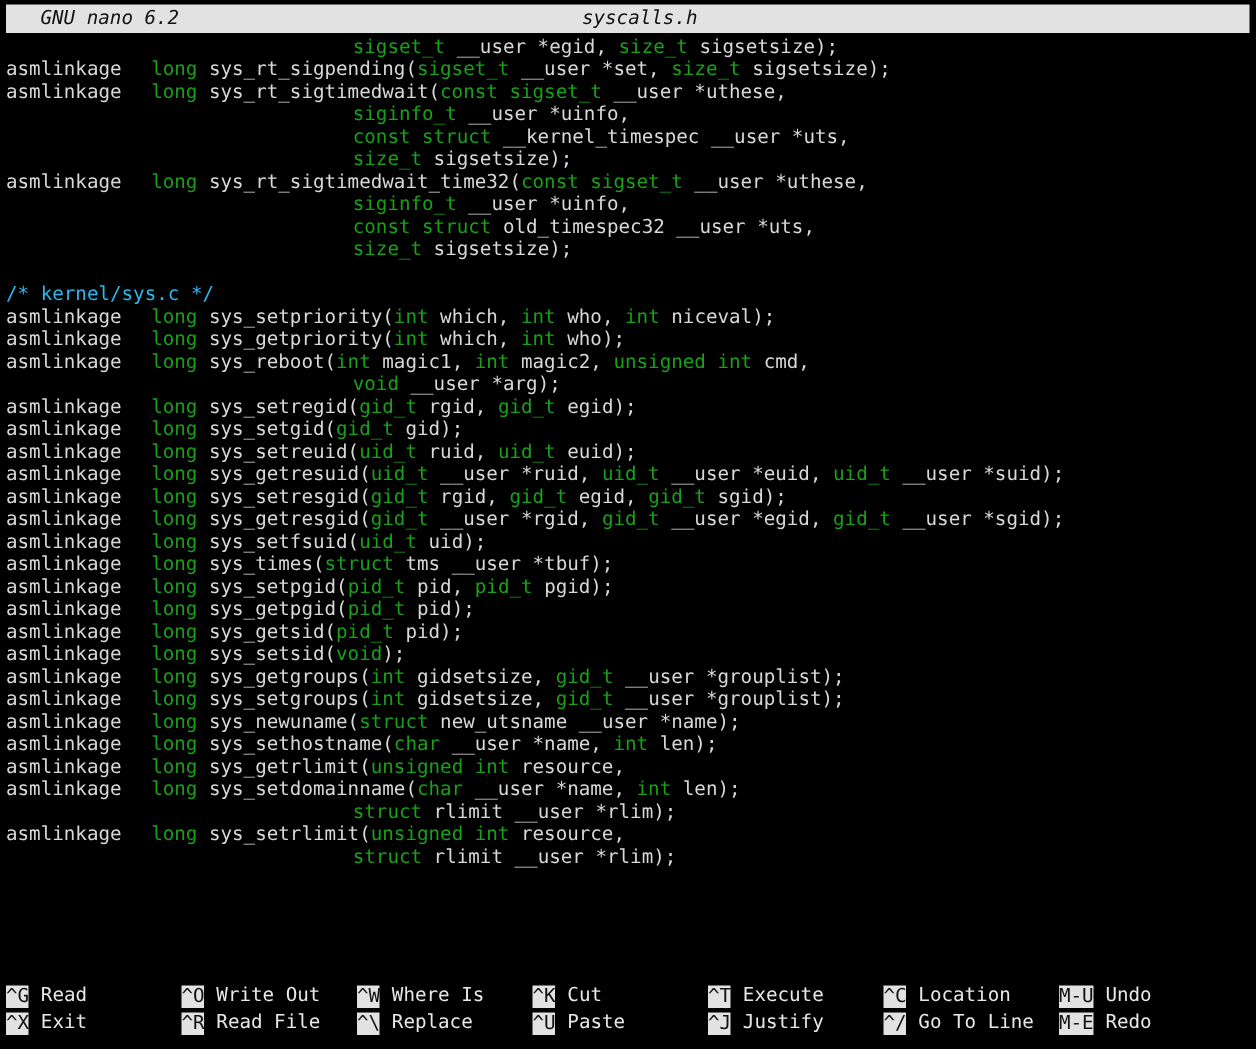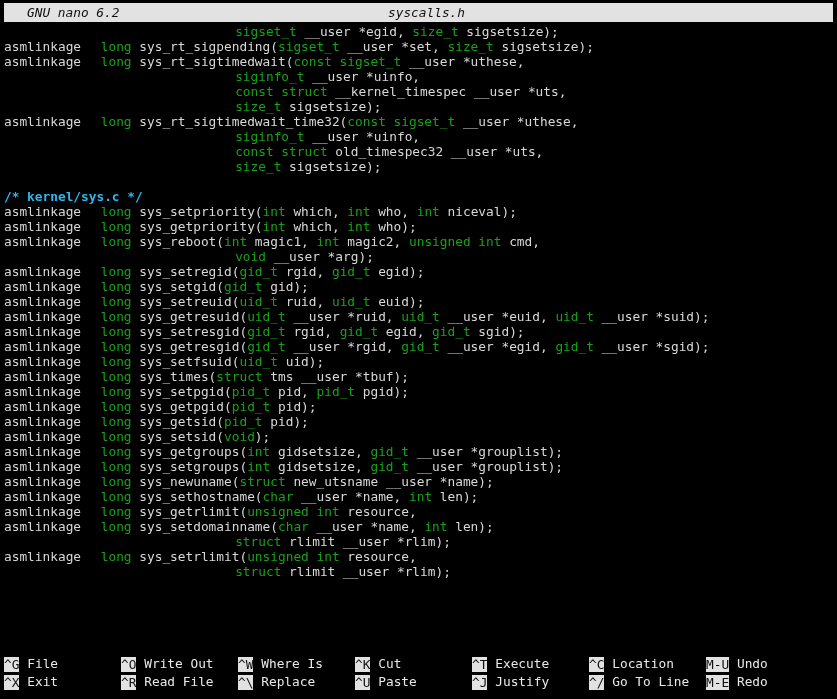--- a/index.html
+++ b/index.html
@@ -68,21 +68,21 @@
   }
   .code-line {
     white-space: pre;
     height: 15px;
     line-height: 15px;
     font-size: 12.8px;
   }
   .tok-plain    { color: #d8d8d8; }
   .tok-type     { color: #18a018; }
   .tok-keyword  { color: #18a018; margin-left: 12px; }
-  .tok-comment  { color: #2bb7f0; font-weight: bold; }
+  .tok-comment  { color: #2bb7f0; font-weight: normal; }
 
   .cursor {
     display: inline-block;
     width: 7.8px;
     height: 13px;
     vertical-align: text-bottom;
     background: #00f000;
   }
 
   
@@ -167,21 +167,21 @@
       <div class="code-line"><span class="tok-plain">asmlinkage </span><span class="tok-keyword">long</span><span class="tok-plain"> sys_sethostname(</span><span class="tok-type">char</span><span class="tok-plain"> __user *name, </span><span class="tok-type">int</span><span class="tok-plain"> len);</span></div>
       <div class="code-line"><span class="tok-plain">asmlinkage </span><span class="tok-keyword">long</span><span class="tok-plain"> sys_getrlimit(</span><span class="tok-type">unsigned int</span><span class="tok-plain"> resource,</span></div>
       <div class="code-line"><span class="tok-plain">asmlinkage </span><span class="tok-keyword">long</span><span class="tok-plain"> sys_setdomainname(</span><span class="tok-type">char</span><span class="tok-plain"> __user *name, </span><span class="tok-type">int</span><span class="tok-plain"> len);</span></div>
       <div class="code-line"><span class="tok-plain">                              </span><span class="tok-type">struct</span><span class="tok-plain"> rlimit __user *rlim);</span></div>
       <div class="code-line"><span class="tok-plain">asmlinkage </span><span class="tok-keyword">long</span><span class="tok-plain"> sys_setrlimit(</span><span class="tok-type">unsigned int</span><span class="tok-plain"> resource,</span></div>
       <div class="code-line"><span class="tok-plain">                              </span><span class="tok-type">struct</span><span class="tok-plain"> rlimit __user *rlim);</span></div>
     </div>
 
   <div id="shortcut-bar">
     <div class="shortcut-row" id="shortcut-row-1">
-        <div class="shortcut-cell"><span class="key-chip">^G</span><span class="key-label">File</span></div>
+        <div class="shortcut-cell"><span class="key-chip">^G</span><span class="key-label">Read</span></div>
         <div class="shortcut-cell"><span class="key-chip">^O</span><span class="key-label">Write Out</span></div>
         <div class="shortcut-cell"><span class="key-chip">^W</span><span class="key-label">Where Is</span></div>
         <div class="shortcut-cell"><span class="key-chip">^K</span><span class="key-label">Cut</span></div>
         <div class="shortcut-cell"><span class="key-chip">^T</span><span class="key-label">Execute</span></div>
         <div class="shortcut-cell"><span class="key-chip">^C</span><span class="key-label">Location</span></div>
         <div class="shortcut-cell"><span class="key-chip">M-U</span><span class="key-label">Undo</span></div>
       </div>
     <div class="shortcut-row" id="shortcut-row-2">
         <div class="shortcut-cell"><span class="key-chip">^X</span><span class="key-label">Exit</span></div>
         <div class="shortcut-cell"><span class="key-chip">^R</span><span class="key-label">Read File</span></div>

